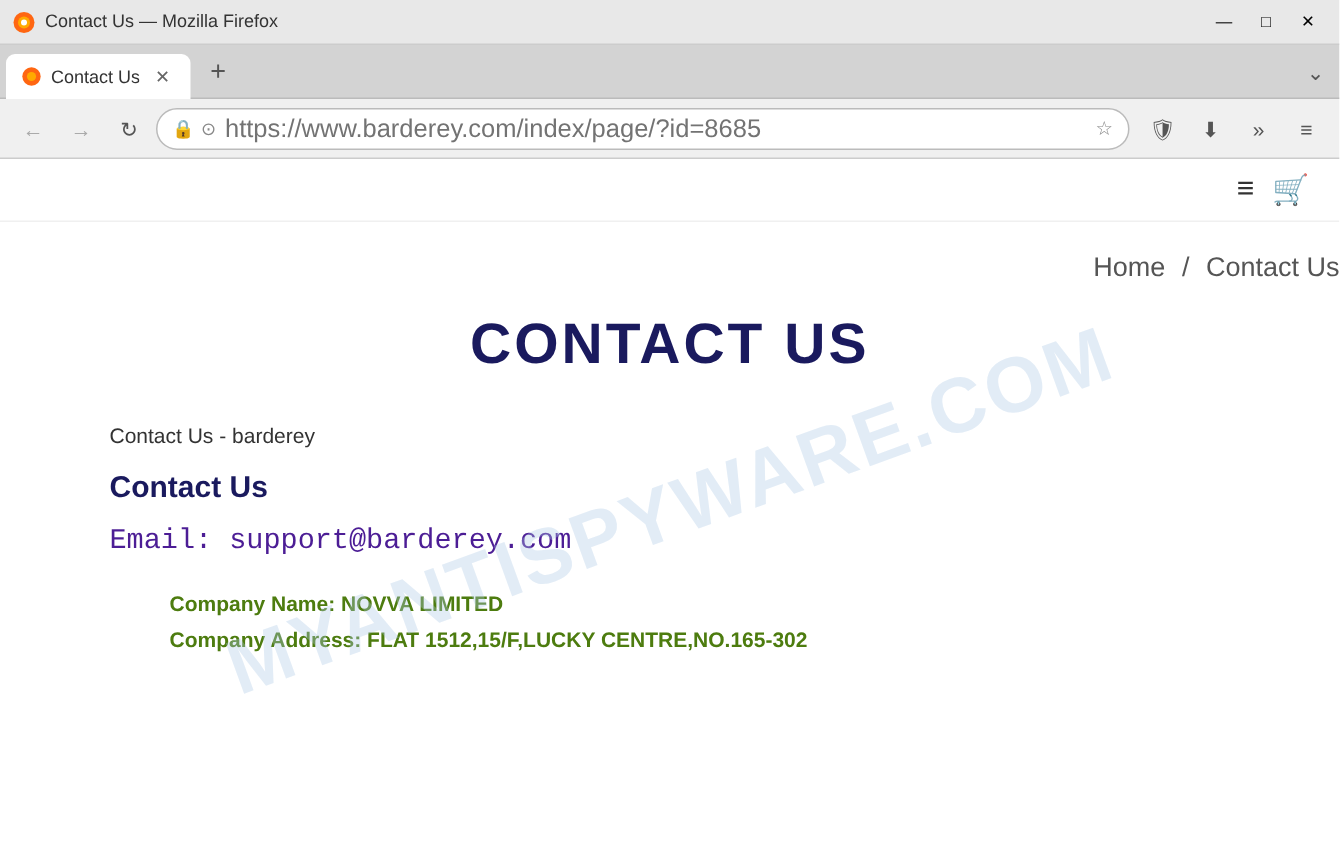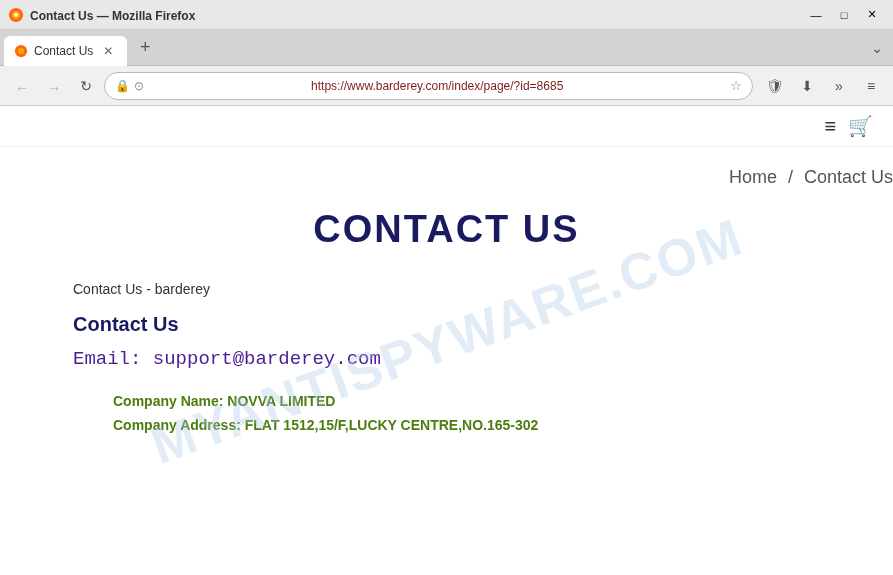--- a/index.html
+++ b/index.html
@@ -4,21 +4,21 @@
   <style>
     * { margin: 0; padding: 0; box-sizing: border-box; }
     body { font-family: Arial, sans-serif; background: #fff; width: 893px; height: 575px; overflow: hidden; }
 
     
     .titlebar {
       display: flex; align-items: center; justify-content: space-between;
       background: #e8e8e8; height: 30px; padding: 0 8px;
       border-bottom: 1px solid #ccc;
     }
-    .titlebar-left { display: flex; align-items: flex-end; gap: 6px; font-weight: bold; }
+    .titlebar-left { display: flex; align-items: flex-start; gap: 6px; }
     .firefox-logo { width: 16px; height: 16px; }
     .titlebar-title { font-size: 12px; color: #333; }
     .titlebar-controls { display: flex; gap: 2px; }
     .titlebar-btn {
       width: 26px; height: 20px; display: flex; align-items: center; justify-content: center;
       font-size: 11px; cursor: pointer; background: transparent; border: none;
     }
 
     
     .tabbar {
@@ -55,21 +55,21 @@
       font-size: 14px; cursor: pointer; color: #555; border-radius: 4px; background: transparent; border: none;
     }
     .nav-btn.disabled { color: #aaa; cursor: default; }
     .address-bar {
       flex: 1; display: flex; align-items: center; background: #fff;
       border: 1px solid #bbb; border-radius: 20px; height: 28px; padding: 0 10px; gap: 6px;
     }
     .address-bar-icons { display: flex; align-items: center; gap: 4px; }
     .addr-icon { font-size: 12px; color: #888; }
     .address-input {
-      flex: 1; border: none; outline: none; font-size: 12px; color: #7f1d1d; background: transparent; text-align: center;
+      flex: 1; border: none; outline: none; font-size: 17px; color: #737373; background: transparent;
     }
     .address-bar-right { display: flex; align-items: center; gap: 4px; }
     .addr-right-icon { font-size: 13px; color: #888; cursor: pointer; }
     .navbar-right { display: flex; align-items: center; gap: 4px; margin-left: 4px; }
     .nav-right-btn {
       width: 28px; height: 28px; display: flex; align-items: center; justify-content: center;
       font-size: 14px; cursor: pointer; color: #555; border-radius: 4px;
     }
 
     

